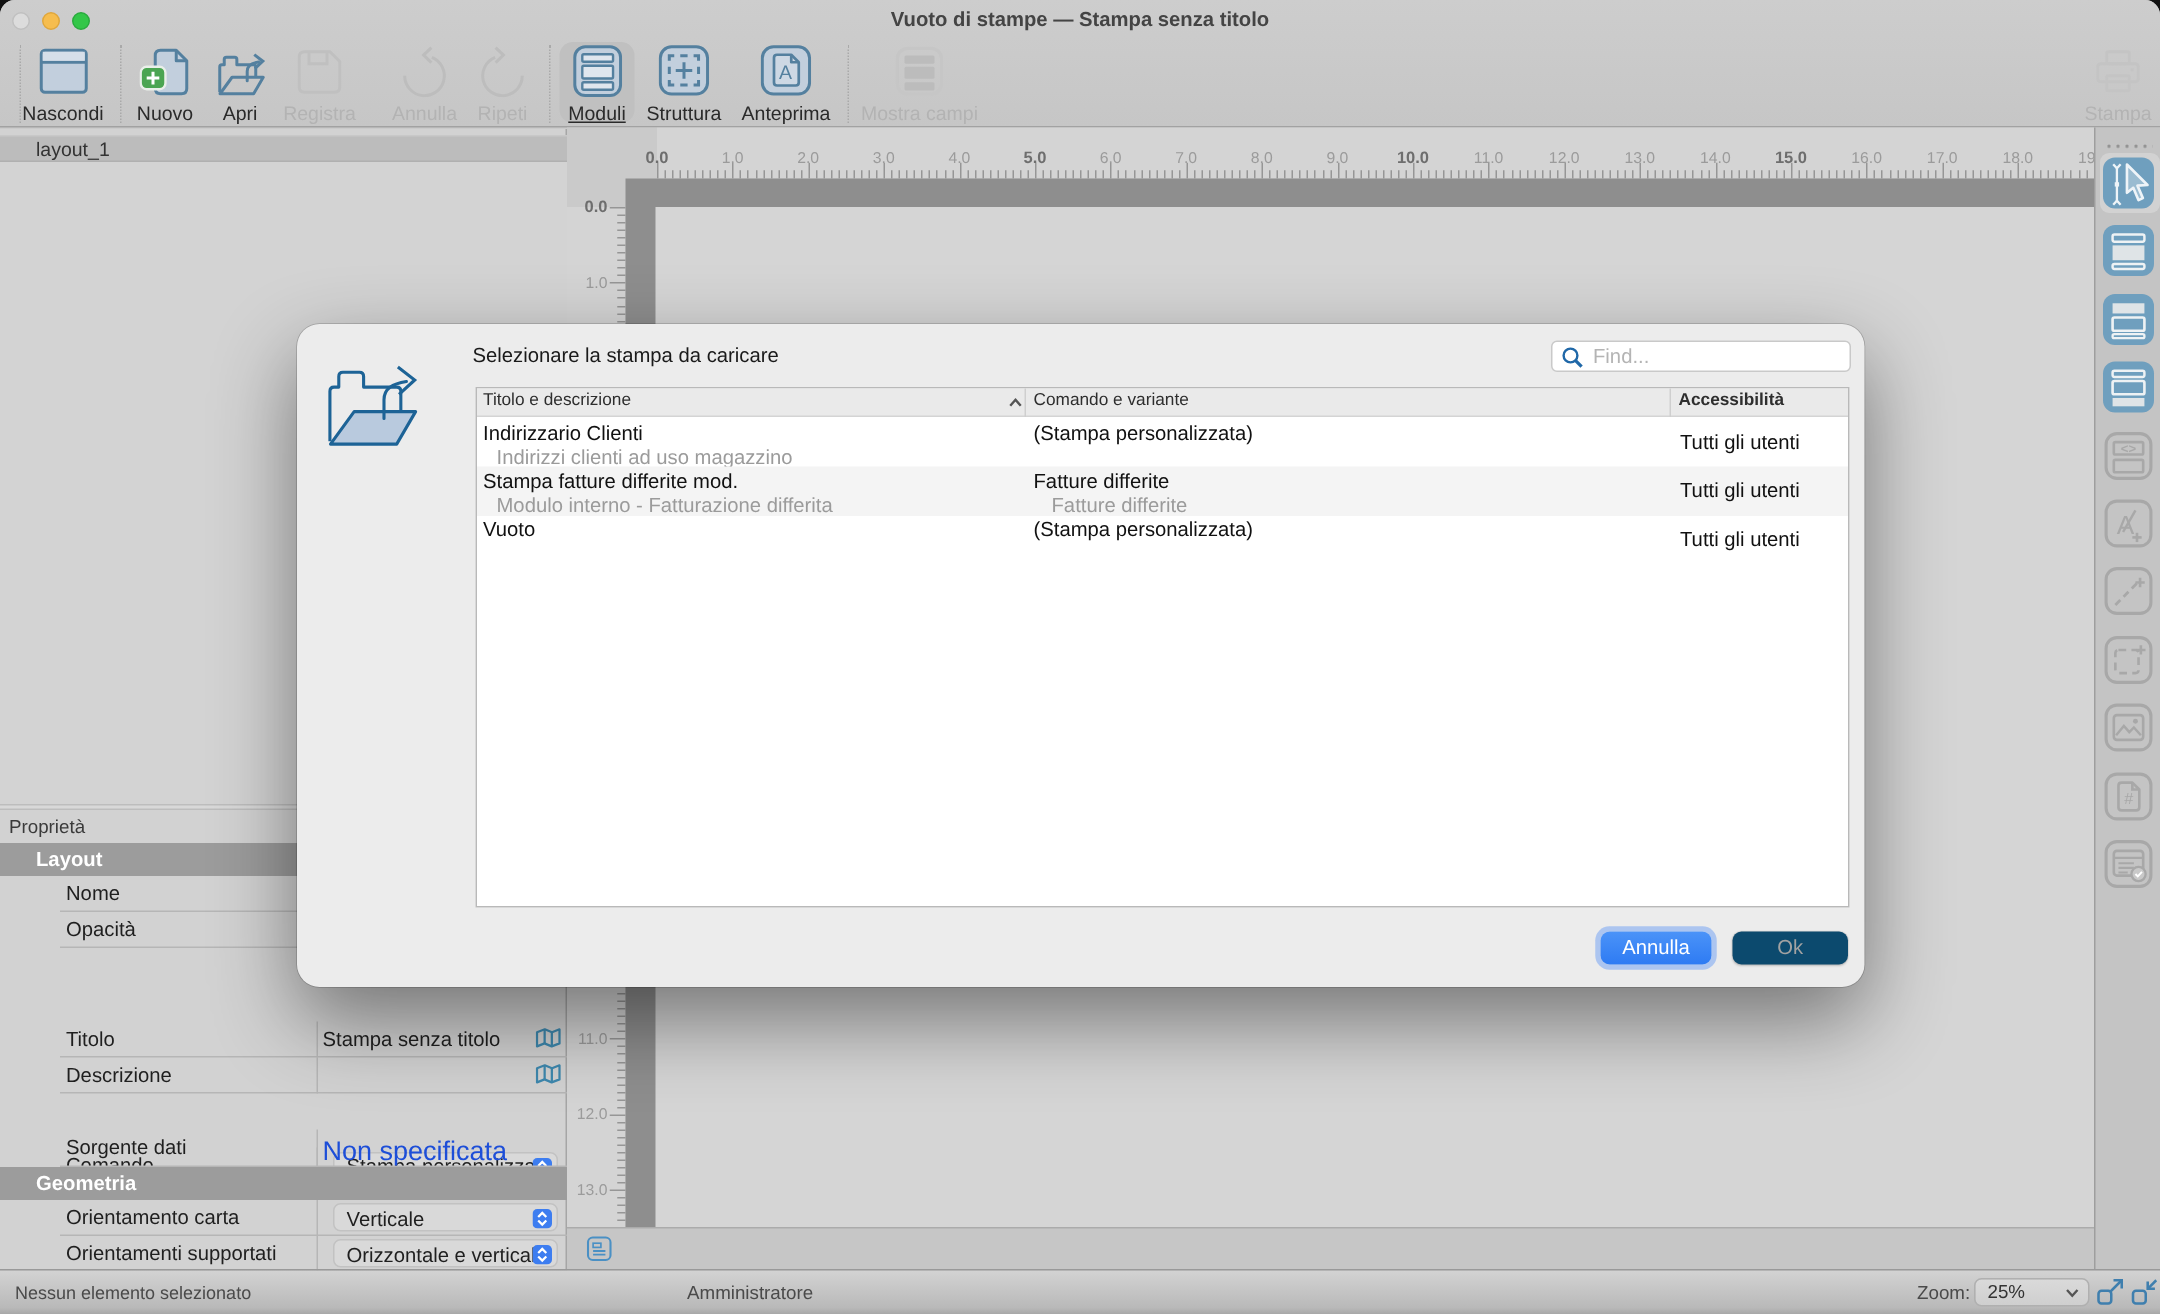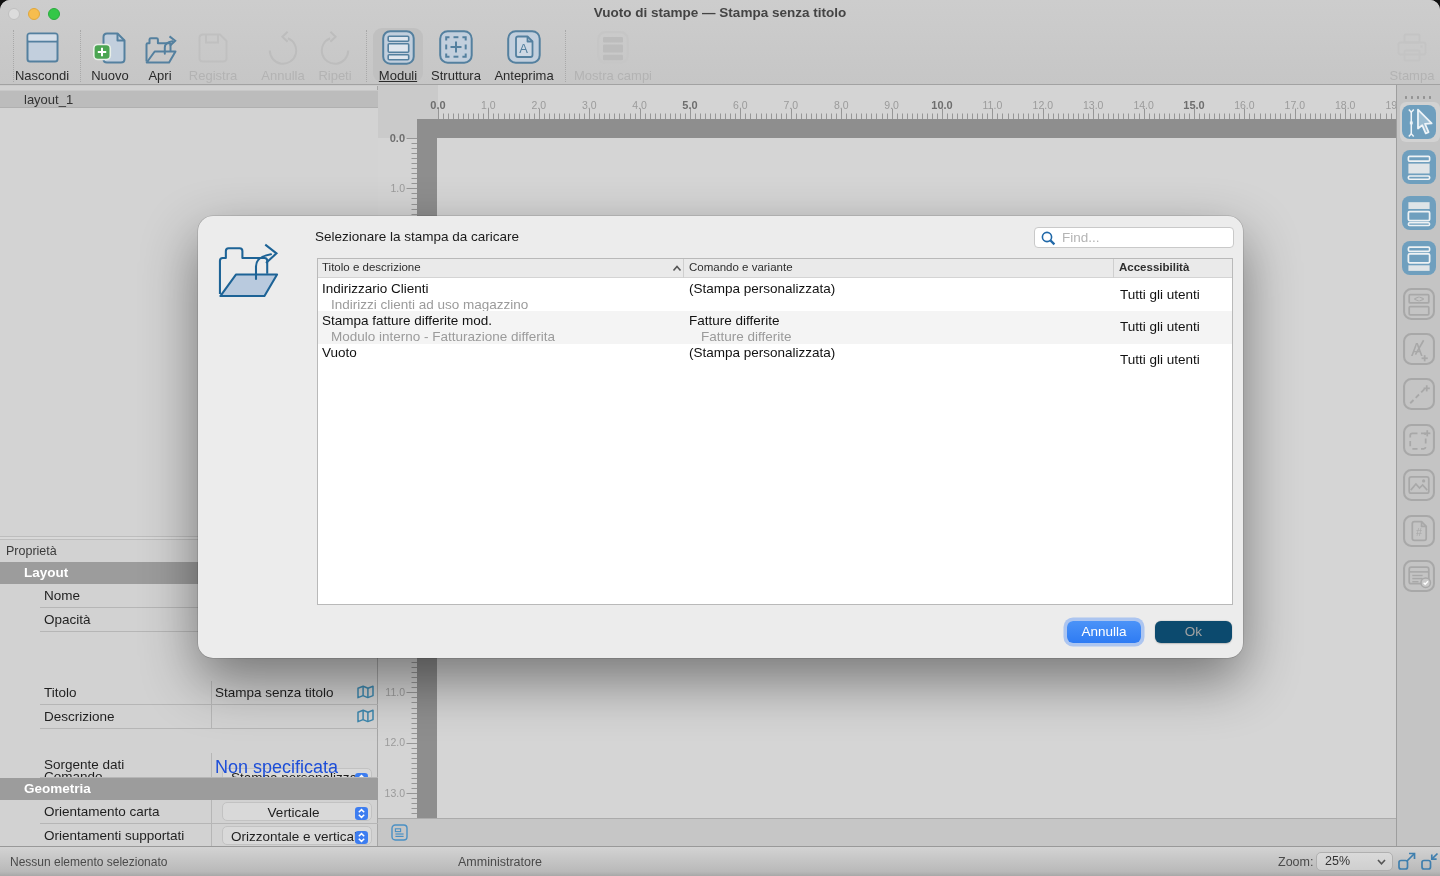--- a/index.html
+++ b/index.html
@@ -170,21 +170,21 @@
         <div class="abs" style="left:215px;top:4px;font-size:18px;color:#1d4ed8;">Non specificata</div>
       </div>
 <div class="abs" style="left:0;top:691.6000000000004px;width:378px;height:22px;background:#9c9c9c;">
         <div class="abs" style="left:24px;top:3px;font-size:13.5px;font-weight:bold;color:#fff;">Geometria</div>
       </div>
 <div class="abs" style="left:0;top:713.6px;width:378px;height:24.2px;">
         <div class="abs" style="left:44px;top:4px;font-size:13.5px;color:#1f1f1f;">Orientamento carta</div>
         <div class="abs" style="left:40px;bottom:0;width:338px;border-bottom:1px solid #b6b6b6;"></div>
         <div class="abs" style="left:211px;top:0;height:24.2px;border-left:1px solid #b6b6b6;"></div>
         <div class="abs" style="left:222px;top:2.5px;width:150px;height:19px;background:#d9d9d9;border:1px solid #c2c2c2;border-radius:5px;overflow:hidden;">
-          <div class="abs" style="left:8px;top:1.5px;width:125px;font-size:13.5px;color:#1f1f1f;white-space:nowrap;overflow:hidden;text-align:center;">Verticale</div>
+          <div class="abs" style="left:8px;top:1.5px;width:125px;font-size:13.5px;color:#1f1f1f;white-space:nowrap;overflow:hidden;">Verticale</div>
           <div class="abs" style="right:3px;top:3px;width:13px;height:13px;"><svg width="13" height="13" viewBox="0 0 13 13">
               <rect x="0" y="0" width="13" height="13" rx="3.2" fill="#3d7df0"></rect>
               <path d="M3.8,5.3 L6.5,2.6 L9.2,5.3" fill="none" stroke="#fff" stroke-width="1.5"></path>
               <path d="M3.8,7.7 L6.5,10.4 L9.2,7.7" fill="none" stroke="#fff" stroke-width="1.5"></path>
             </svg></div>
         </div>
       </div>
 <div class="abs" style="left:0;top:737.8px;width:378px;height:24.2px;">
         <div class="abs" style="left:44px;top:4px;font-size:13.5px;color:#1f1f1f;">Orientamenti supportati</div>
         <div class="abs" style="left:40px;bottom:0;width:338px;border-bottom:1px solid #b6b6b6;"></div>

